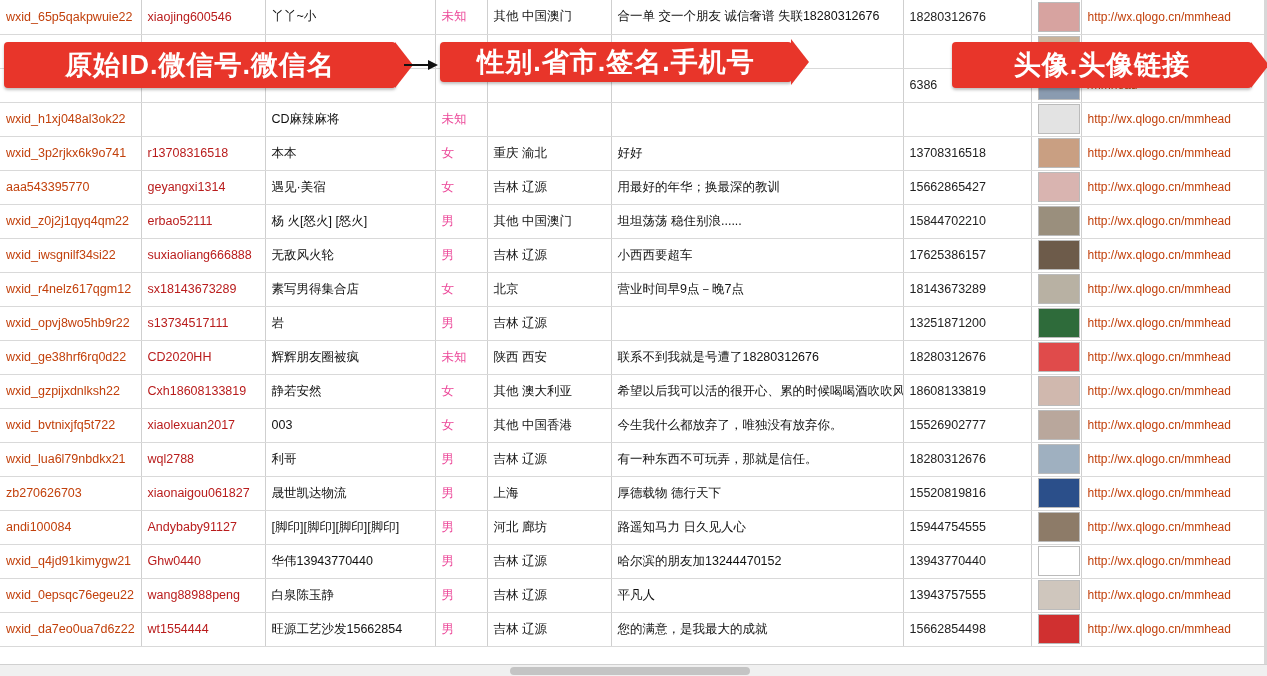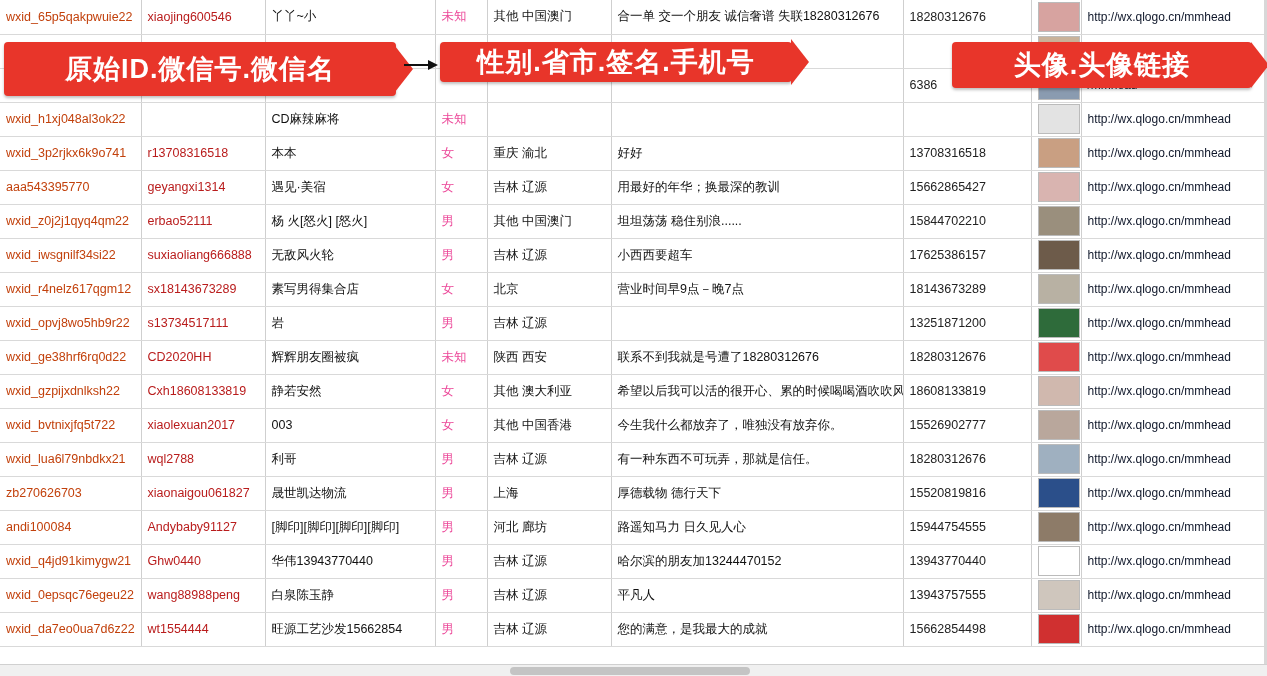--- a/index.html
+++ b/index.html
@@ -44,21 +44,21 @@
   col.c7 { width: 50px; }
   col.c8 { width: 186px; }
 
   td.id-cell   { color: #c2410c; }
   td.wx-cell   { color: #b91c1c; }
   td.name-cell { color: #111; margin-left: 48px; }
   td.sex-cell  { color: #ec4899; }
   td.loc-cell  { color: #111; }
   td.sign-cell { color: #111; }
   td.phone-cell{ color: #222; }
-  td.url-cell  { color: #0f172a; font-size: 12px; }
+  td.url-cell  { color: #c2410c; font-size: 12px; }
 
   
   td.avatar-cell {
     padding: 0;
     text-align: center;
     background: #ffffff;
   }
   .avatar {
     width: 42px; height: 30px;
     margin: 1px auto;
@@ -112,21 +112,21 @@
   
   .banner::after {
     content: "";
     position: absolute;
     right: -17px; top: 50%;
     transform: translateY(-50%);
     border-left: 18px solid #e8352a;
     border-top: 23px solid transparent;
     border-bottom: 23px solid transparent;
   }
-  #banner1 { left: 4px;   top: 42px; width: 392px; height: 54px; font-size: 27px; }
+  #banner1 { left: 4px;   top: 42px; width: 392px; height: 46px; font-size: 27px; }
   #banner2 { left: 440px; top: 42px; width: 352px; height: 40px; font-size: 27px; }
   #banner3 { left: 928px; top: 42px; width: 300px; height: 46px; font-size: 27px; margin-left: 24px; }
 
   
   #arrow {
     position: absolute;
     left: 404px; top: 58px;
     width: 34px; height: 14px;
   }
 </style>

